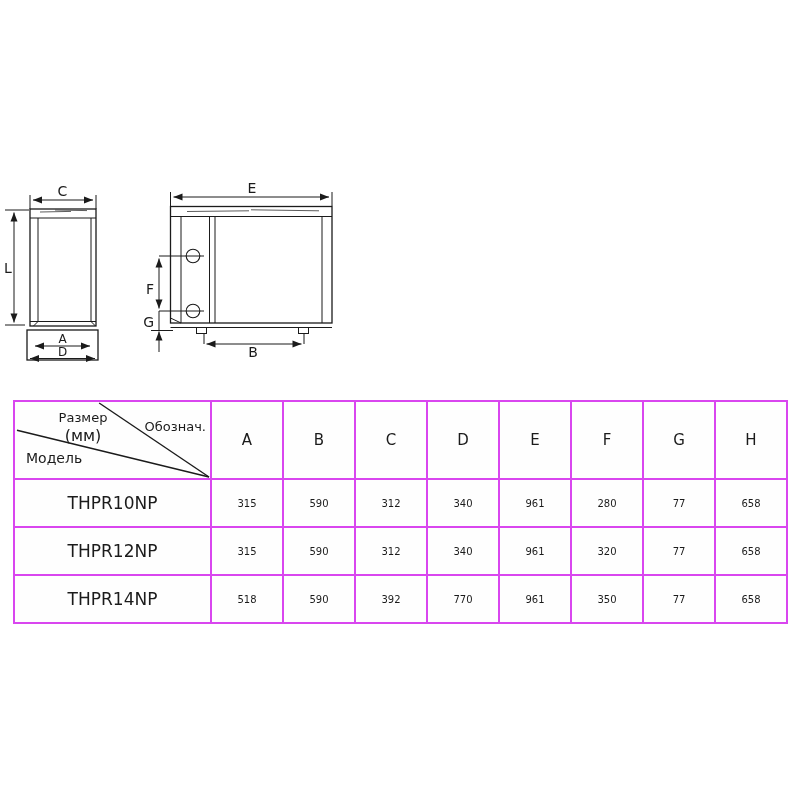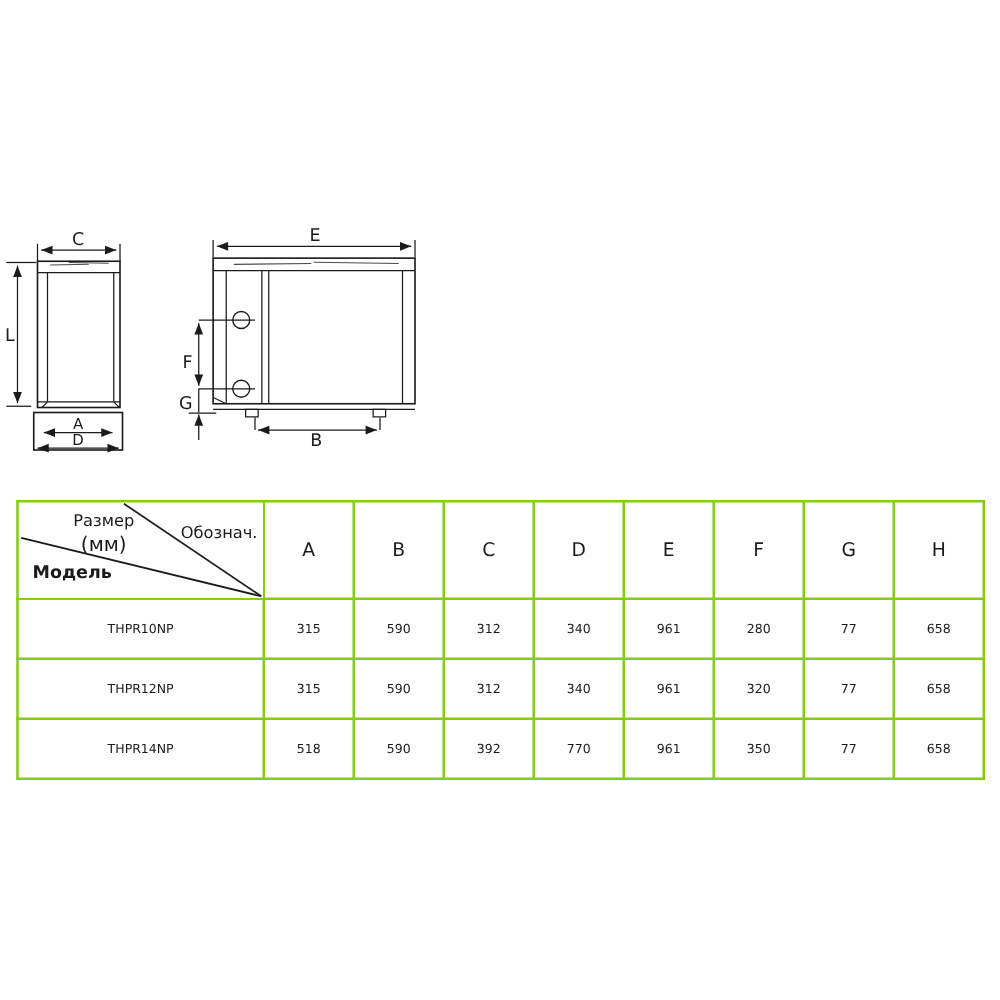--- a/index.html
+++ b/index.html
@@ -18,37 +18,37 @@
   .tl{fill:none;stroke:#1b1b1b;stroke-width:1;}
   .dl{fill:none;stroke:#1b1b1b;stroke-width:1;}
   .lv{fill:none;stroke:#4a4a4a;stroke-width:0.9;}
   .port{fill:#ffffff;stroke:#1b1b1b;stroke-width:1.1;}
   
   table.dims{
     position:absolute;left:13px;top:400px;width:775px;
     border-collapse:collapse;table-layout:fixed;background:#fefefe;
   }
   table.dims td, table.dims th{
-    border:2px solid #84cc16;padding:0;text-align:center;vertical-align:middle;
+    border:2px solid #d946ef;padding:0;text-align:center;vertical-align:middle;
     font-weight:normal;color:#1b1b1b;background:#fefefe;
   }
   tr.head-row{height:78px;}
   tr.data-row{height:48px;}
   th.col-letter{font-weight:bold;font-size:15px;}
-  th.model-cell{font-weight:bold;font-size:10px;text-align:left;padding-left:12px;}
+  th.model-cell{font-weight:bold;font-size:17px;text-align:left;padding-left:12px;}
   td.val-cell{font-size:10px;}
   th.corner-cell{position:relative;padding:0;}
   .corner-svg{position:absolute;left:0;top:0;width:100%;height:100%;}
   .corner-svg line{stroke:#1b1b1b;stroke-width:1.4;}
   .corner-size{position:absolute;left:36px;top:8px;width:64px;text-align:center;
                font-size:13px;line-height:15px;font-weight:normal;}
   .corner-unit{position:absolute;left:36px;top:24px;width:64px;text-align:center;
                font-size:16px;font-weight:normal;}
   .corner-designation{position:absolute;right:4px;top:17px;font-size:13px;font-weight:normal;text-align:right;}
-  .corner-model{position:absolute;left:11px;top:48px;font-size:14px;font-weight:bold;}
+  .corner-model{position:absolute;left:11px;top:48px;font-size:14px;font-weight:normal;}
 </style>
 </head>
 <body>
 
 <div class="stage">
 
   <svg class="diagrams" width="800" height="392" viewBox="0 0 800 392">
     <defs>
       <marker id="arw" markerWidth="10" markerHeight="8" refX="9.5" refY="4" orient="auto-start-reverse" markerUnits="userSpaceOnUse">
         <path d="M0.5,0.5 L9.5,4 L0.5,7.5 Z" fill="#1b1b1b"></path>

